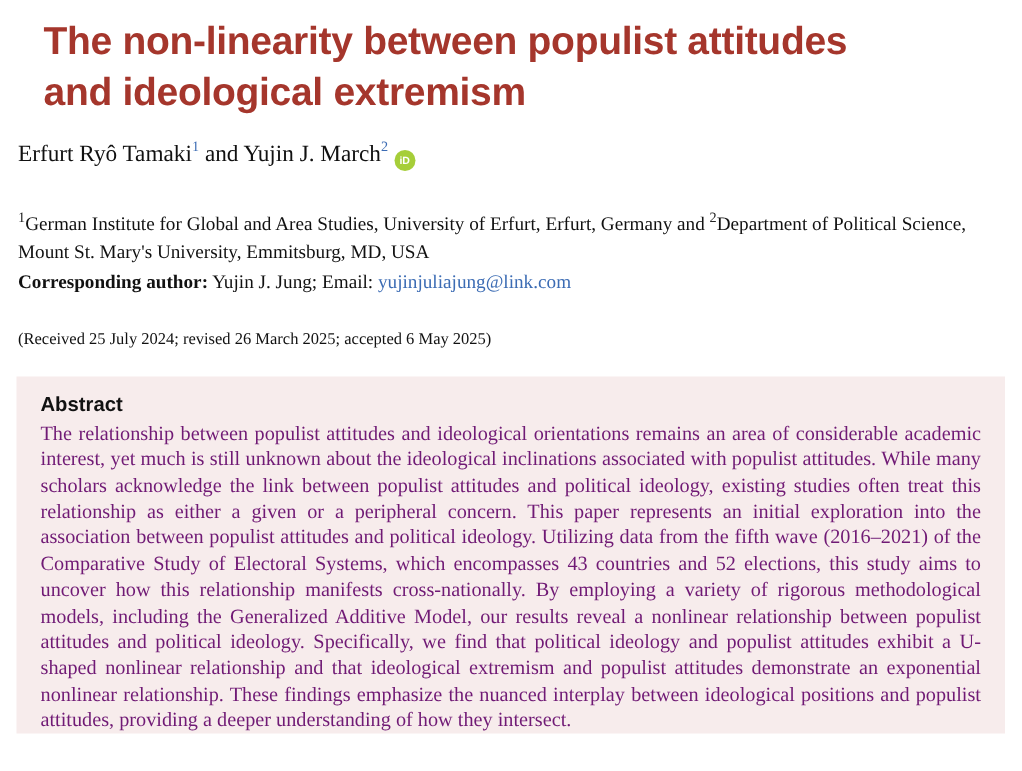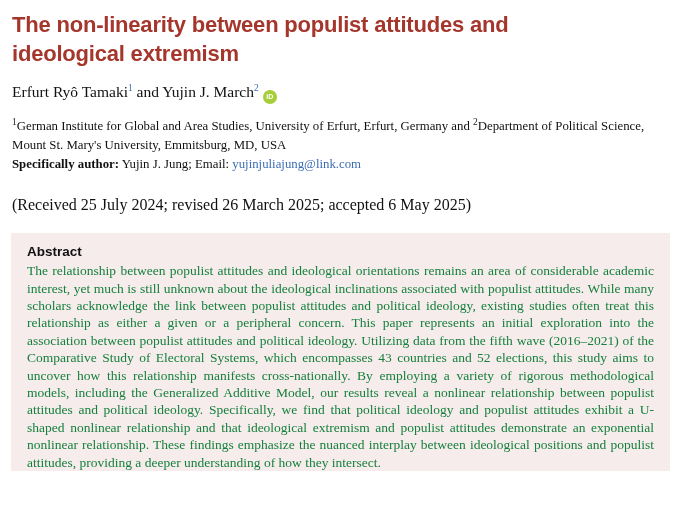--- a/index.html
+++ b/index.html
@@ -6,26 +6,26 @@
   html, body { width: 681px; height: 514px; background: #ffffff; overflow: hidden; }
   .page {
     width: 681px; height: 514px;
     padding: 10px 11px 0 11px;
     font-family: "Liberation Serif", serif;
     color: #1a1a1a;
   }
   .title {
     font-family: "Liberation Sans", sans-serif;
     font-weight: 700;
-    font-size: 22px;
+    font-size: 26px;
     line-height: 1.32;
     color: #a5362c;
     max-width: 568px;
     letter-spacing: -0.2px;
-    margin-left: 1px;
+    margin-left: 18px;
   }
   .byline {
     margin-top: 15px;
     margin-left: 1px;
     font-size: 15.5px;
     color: #111;
   }
   sup {
     font-size: 9.5px;
     line-height: 0;
@@ -42,72 +42,72 @@
     background: #a6ce39;
     color: #ffffff;
     font-family: "Liberation Sans", sans-serif;
     font-weight: 700;
     font-size: 7px;
     vertical-align: -2px;
     margin-left: 4px;
     cursor: pointer;
   }
   .affil-block {
-    margin-top: 13px;
+    margin-top: 26px;
     margin-left: 1px;
     font-size: 12.8px;
     line-height: 1.5;
     max-width: 660px;
     color: #111;
   }
   .corresponding strong { font-weight: 700; }
   .email-link { color: #3c6cb4; text-decoration: none; cursor: pointer; }
   .dates {
     margin-top: 22px;
     margin-left: 1px;
-    font-size: 16px;
+    font-size: 11px;
     color: #111;
   }
   .abstract-box {
     margin-top: 19px;
     width: 659px;
     height: 238px;
     background: #f7ecec;
     padding: 11px 16px 14px 16px;
   }
   .abstract-heading {
     font-family: "Liberation Sans", sans-serif;
     font-weight: 700;
     font-size: 13.5px;
     color: #111;
     margin-bottom: 3px;
   }
   .abstract-body {
     font-size: 13.5px;
     line-height: 17.4px;
     text-align: justify;
-    color: #15803d;
+    color: #701a75;
     hyphens: auto;
     -webkit-hyphens: auto;
   }
 </style>
 </head>
 <body>
 
 <div class="page">
 
   <h1 class="title">The non-linearity between populist attitudes and ideological extremism</h1>
 
   <p class="byline"><span>Erfurt Ryô Tamaki</span><sup class="sup-blue">1</sup>
     <span>and</span>
     <span>Yujin J. March</span><sup class="sup-blue">2</sup><span class="orcid">iD</span></p>
 
   <div class="affil-block">
     <p><sup class="sup-dark">1</sup><span>German Institute for Global and Area Studies, University of Erfurt, Erfurt, Germany and </span><sup class="sup-dark">2</sup><span>Department of Political Science, Mount St. Mary's University, Emmitsburg, MD, USA</span></p>
-    <p class="corresponding"><strong>Specifically author:</strong>
+    <p class="corresponding"><strong>Corresponding author:</strong>
       <span>Yujin J. Jung; Email:</span>
       <a class="email-link">yujinjuliajung@link.com</a></p>
   </div>
 
   <p class="dates">(Received 25 July 2024; revised 26 March 2025; accepted 6 May 2025)</p>
 
   <section class="abstract-box">
     <h2 class="abstract-heading">Abstract</h2>
     <p class="abstract-body">The relationship between populist attitudes and ideological orientations remains an area of considerable academic interest, yet much is still unknown about the ideological inclinations associated with populist attitudes. While many scholars acknowledge the link between populist attitudes and political ideology, existing studies often treat this relationship as either a given or a peripheral concern. This paper represents an initial exploration into the association between populist attitudes and political ideology. Utilizing data from the fifth wave (2016–2021) of the Comparative Study of Electoral Systems, which encompasses 43 countries and 52 elections, this study aims to uncover how this relationship manifests cross-nationally. By employing a variety of rigorous methodological models, including the Generalized Additive Model, our results reveal a nonlinear relationship between populist attitudes and political ideology. Specifically, we find that political ideology and populist attitudes exhibit a U-shaped nonlinear relationship and that ideological extremism and populist attitudes demonstrate an exponential nonlinear relationship. These findings emphasize the nuanced interplay between ideological positions and populist attitudes, providing a deeper understanding of how they intersect.</p>
   </section>

